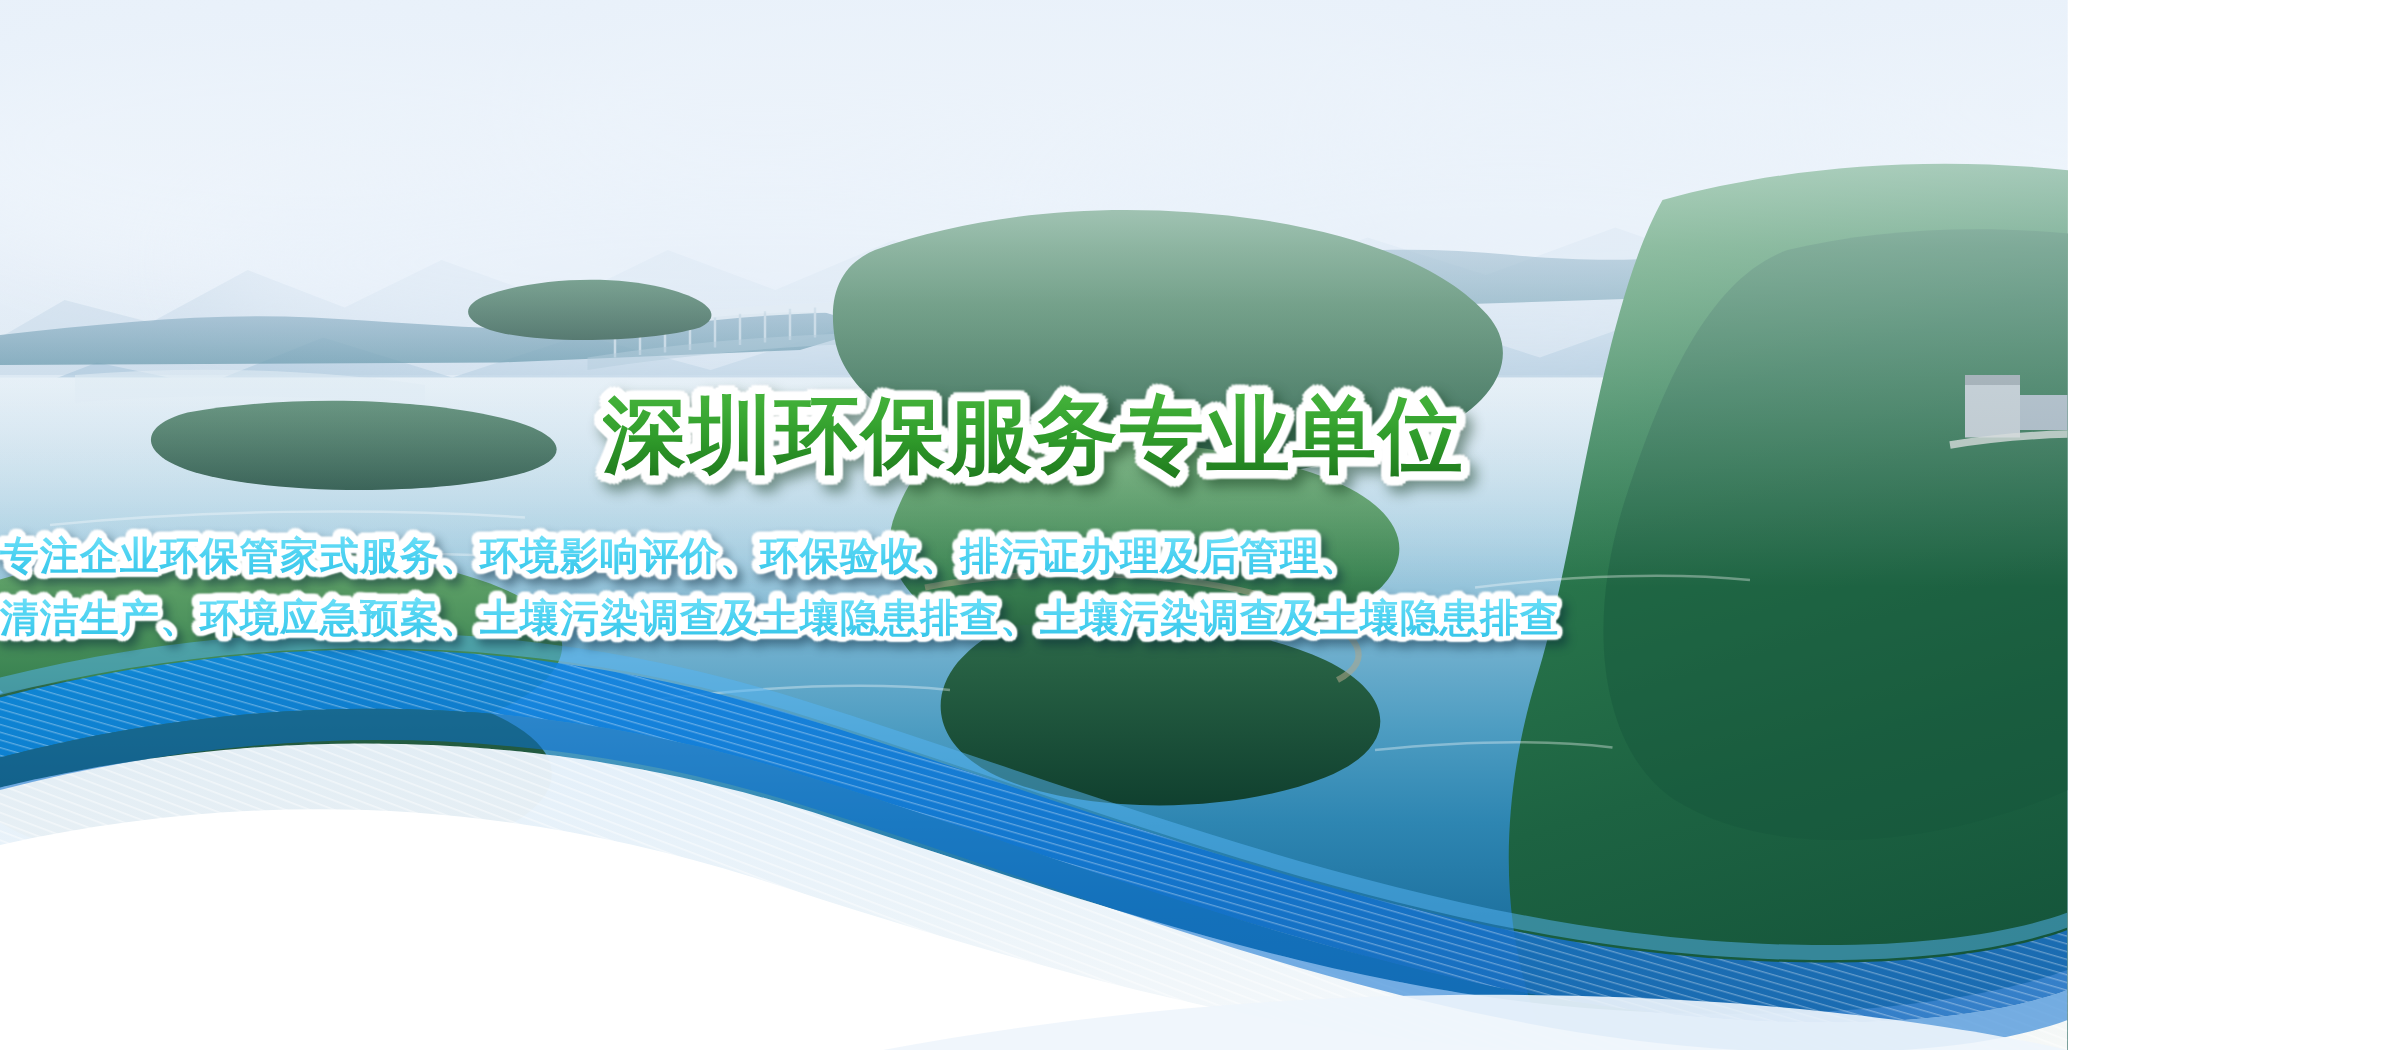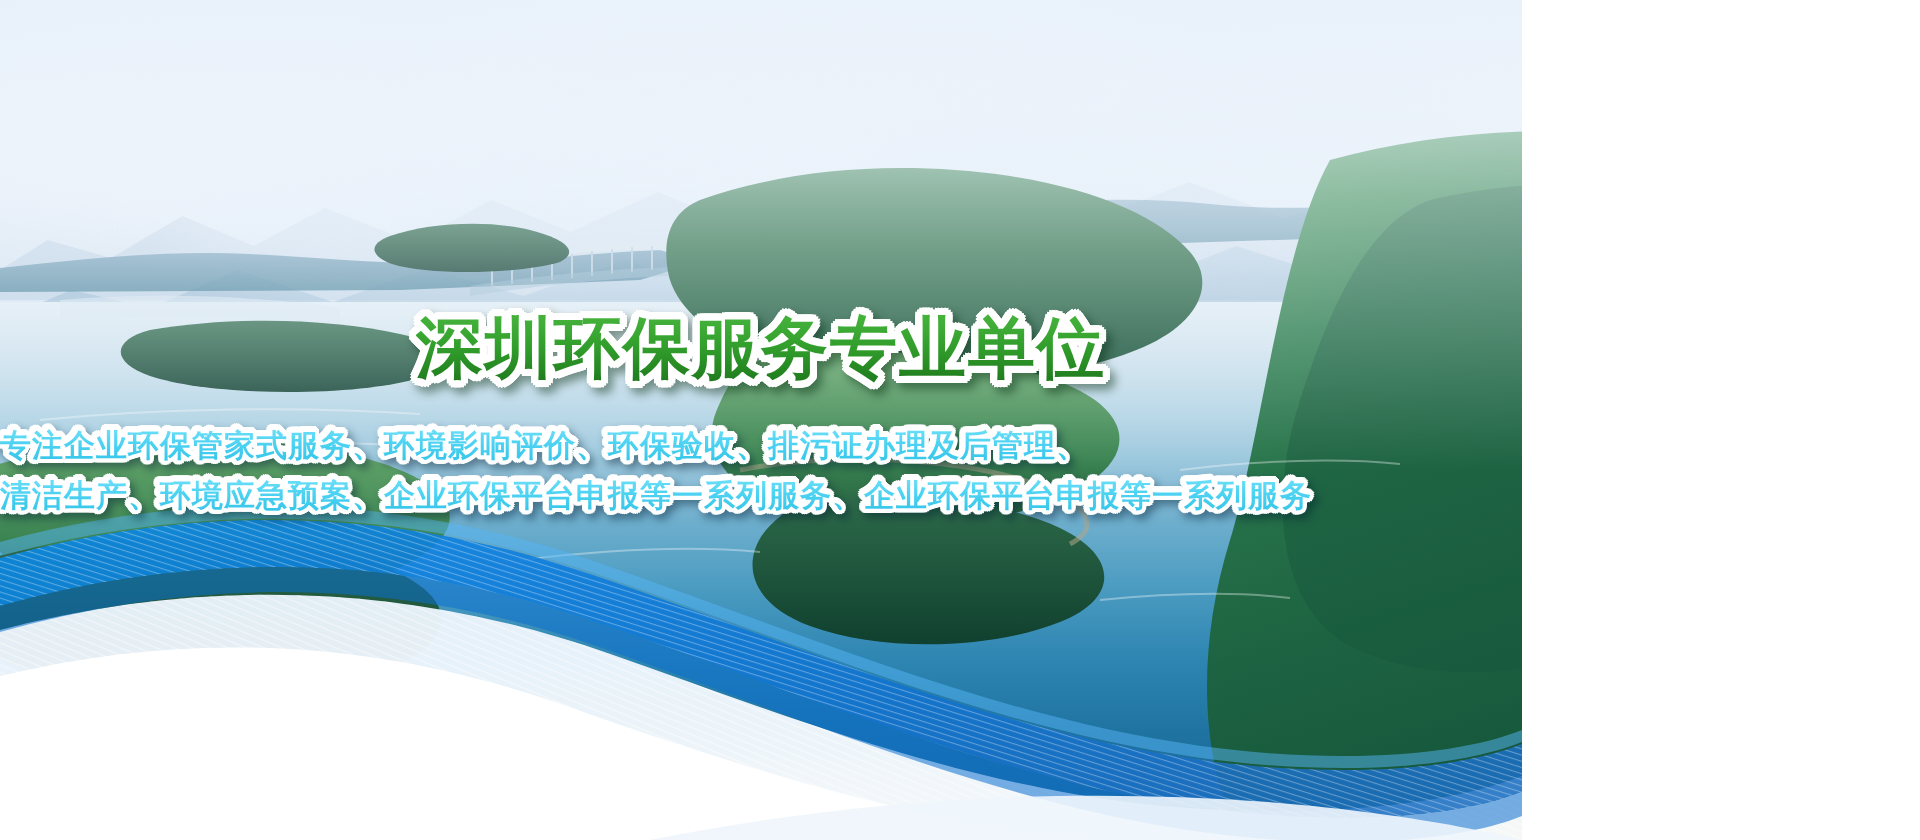--- a/index.html
+++ b/index.html
@@ -1,21 +1,21 @@
 <!DOCTYPE html>
 <html><head>
 <meta charset="utf-8">
 <title>Banner</title>
 <style>
   html,body{margin:0;padding:0;background:#fff;}
   body{font-family:"Liberation Sans","DejaVu Sans",sans-serif;}
 
   #banner{
     position:relative;
-    width:1522px;
+    width:1654px;
     height:840px;
     overflow:hidden;
     background:#e9f1fa;
   }
 
   
   .scene{position:absolute;inset:0;overflow:hidden;}
 
   
   .sky{
@@ -357,16 +357,16 @@
       </g>
     </svg>
   </div>
 
   <div class="title-wrap">
     <h1 class="main-title">深圳环保服务专业单位</h1>
   </div>
 
   <div class="sub-wrap">
     <span class="sub-line">专注企业环保管家式服务、环境影响评价、环保验收、排污证办理及后管理、</span>
-    <span class="sub-line">清洁生产、环境应急预案、企业环保平台申报等一系列服务、企业环保平台申报等一系列服务</span>
+    <span class="sub-line">清洁生产、环境应急预案、土壤污染调查及土壤隐患排查、土壤污染调查及土壤隐患排查</span>
   </div>
 
 </div>
 
 </body></html>

